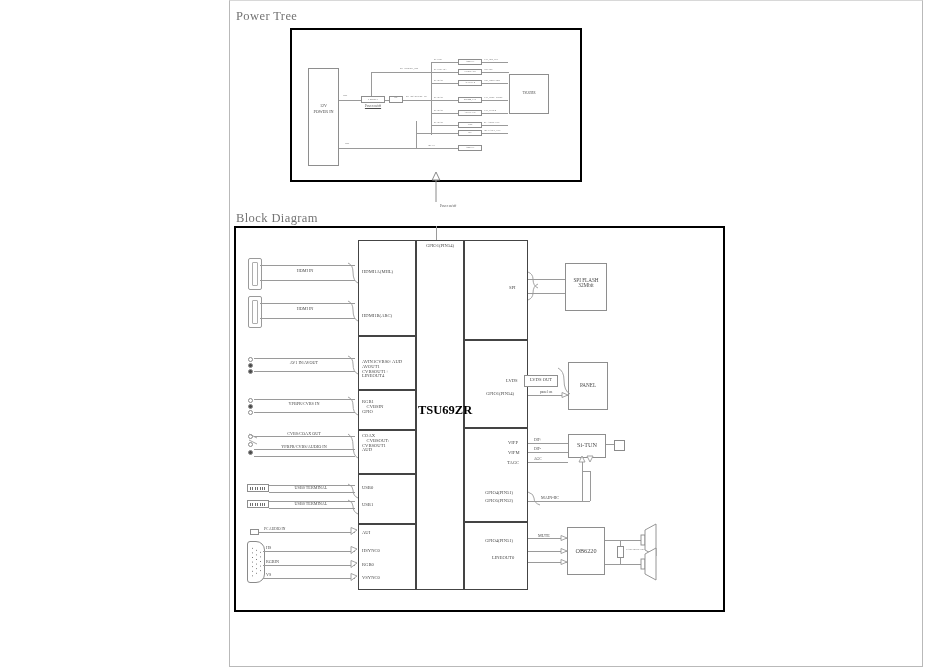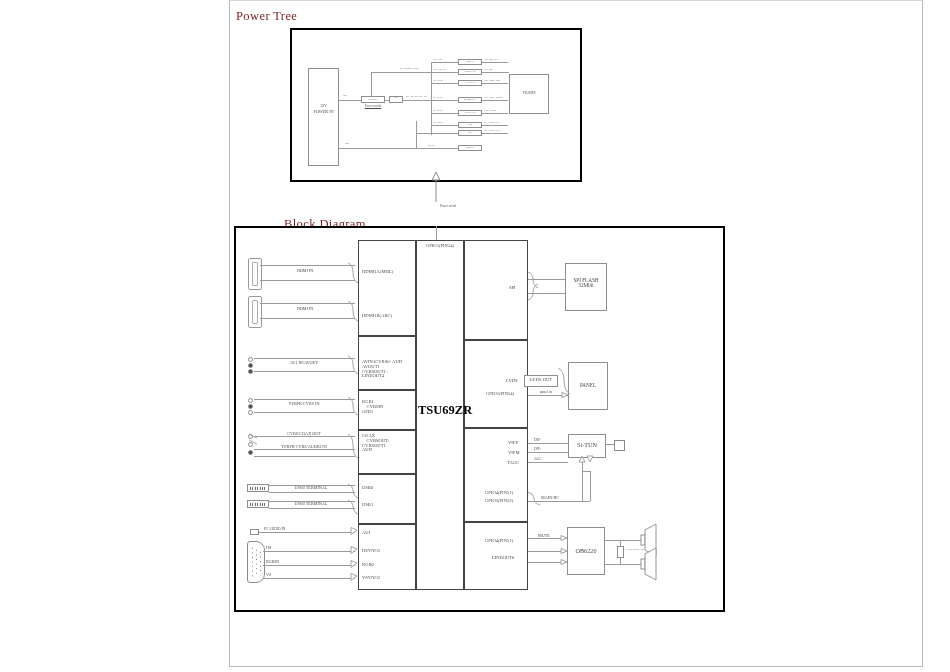--- a/index.html
+++ b/index.html
@@ -6,21 +6,21 @@
   body{width:950px;height:672px;position:relative;overflow:hidden;
        font-family:"Liberation Serif",serif;color:#000;}
   .page{position:absolute;left:0;top:0;width:950px;height:672px;}
 
   
   .sheet-frame{position:absolute;left:229px;top:0px;width:692px;height:665px;
       border-left:1px solid #b9b9b9;border-right:1px solid #b9b9b9;
       border-bottom:1px solid #b9b9b9;border-top:1px solid #d8d8d8;}
 
   .section-title{position:absolute;font-family:"Liberation Serif",serif;
-      font-size:12.5px;color:#7f1d1d;letter-spacing:.4px;white-space:nowrap;}
+      font-size:12.5px;color:#737373;letter-spacing:.4px;white-space:nowrap;}
 
   
   .hardbox{position:absolute;border:2.4px solid #000;background:#fff;}
 
   
   .box{position:absolute;border:1px solid #8e8e8e;background:#fff;box-sizing:border-box;}
   .box.chip{border:1.4px solid #444;}
 
   .lbl{position:absolute;white-space:nowrap;font-family:"Liberation Serif",serif;
       color:#4a4a4a;line-height:1.05;}
@@ -159,21 +159,21 @@
   <div class="box" style="left:509px;top:74px;width:40px;height:40px;"></div>
   <div class="lbl t3 center" style="left:509px;top:92px;width:40px;">TSU69ZR</div>
   <div class="h" style="left:508px;top:72px;width:1px;"></div>
 
   <svg class="ov">
     <line x1="436" y1="202" x2="436" y2="178" stroke="#8a8a8a" stroke-width="1"></line>
     <polygon points="436,172 432.2,180 439.8,180" fill="#fff" stroke="#8a8a8a" stroke-width="1"></polygon>
   </svg>
   <div class="lbl t3" style="left:440px;top:205px;">Power on/off</div>
 
-  <div class="section-title" style="left:236px;top:217px;margin-left:48px;">Block Diagram</div>
+  <div class="section-title" style="left:236px;top:211px;">Block Diagram</div>
 
   <div class="hardbox" style="left:234px;top:226px;width:487px;height:382px;"></div>
 
   <div class="box chip" style="left:358px;top:240px;width:58px;height:96px;"></div>
   <div class="box chip" style="left:358px;top:336px;width:58px;height:54px;"></div>
   <div class="box chip" style="left:358px;top:390px;width:58px;height:40px;"></div>
   <div class="box chip" style="left:358px;top:430px;width:58px;height:44px;"></div>
   <div class="box chip" style="left:358px;top:474px;width:58px;height:50px;"></div>
   <div class="box chip" style="left:358px;top:524px;width:58px;height:66px;"></div>
 

